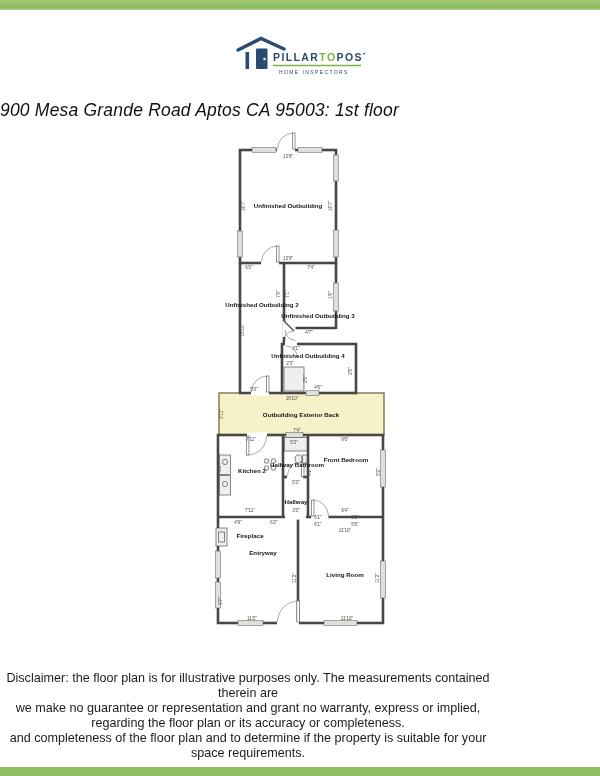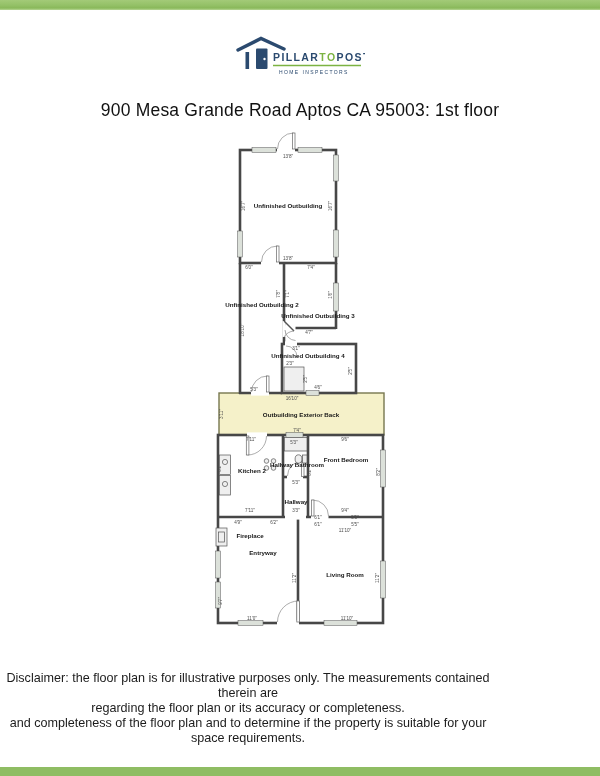--- a/index.html
+++ b/index.html
@@ -14,21 +14,21 @@
   .bottombar {
     position:absolute; bottom:0; left:0; width:600px; height:9px;
     background:#8fbd63;
   }
   .logo-wrap {
     position:absolute; top:34px; left:0; width:600px;
     display:flex; justify-content:center;
   }
   .page-title {
     position:absolute; top:100px; left:0; width:600px;
-    text-align:center; font-size:17.5px; color:#111; letter-spacing:0.2px;
+    font-size:17.5px; color:#111; letter-spacing:0.2px;font-style:italic;
   }
   svg.plan { position:absolute; top:128px; left:0; }
   .room-label { font:600 6.2px "Liberation Sans",sans-serif; fill:#161616; text-anchor:middle; }
   .dim-label  { font:4.6px "Liberation Sans",sans-serif; fill:#4a4a4a; text-anchor:middle; }
   .walls { stroke:#474747; fill:none; }
   .win   { fill:#dce1da; stroke:#555; stroke-width:0.5; }
   .gap   { fill:#ffffff; stroke:none; }
   .leaf  { fill:#ffffff; stroke:#666; stroke-width:0.7; }
   .arc   { fill:none; stroke:#888; stroke-width:0.7; }
   .fixt  { fill:#efefef; stroke:#555; stroke-width:0.7; }
@@ -219,17 +219,18 @@
       <text x="222" y="601" class="dim-label" transform="rotate(-90 222 601)">9'7"</text>
       <text x="296" y="578" class="dim-label" transform="rotate(-90 296 578)">11'2"</text>
       <text x="379" y="578" class="dim-label" transform="rotate(-90 379 578)">11'2"</text>
       <text x="252" y="620" class="dim-label">11'0"</text>
       <text x="347" y="620" class="dim-label">11'10"</text>
     </g>
 </svg>
 
 <div class="disclaimer">
   <div>Disclaimer: the floor plan is for illustrative purposes only. The measurements contained therein are</div>
+  <div>we make no guarantee or representation and grant no warranty, express or implied,</div>
   <div>regarding the floor plan or its accuracy or completeness.</div>
   <div>and completeness of the floor plan and to determine if the property is suitable for your space requirements.</div>
 </div>
 
 <div class="bottombar"></div>
 
 </body></html>

